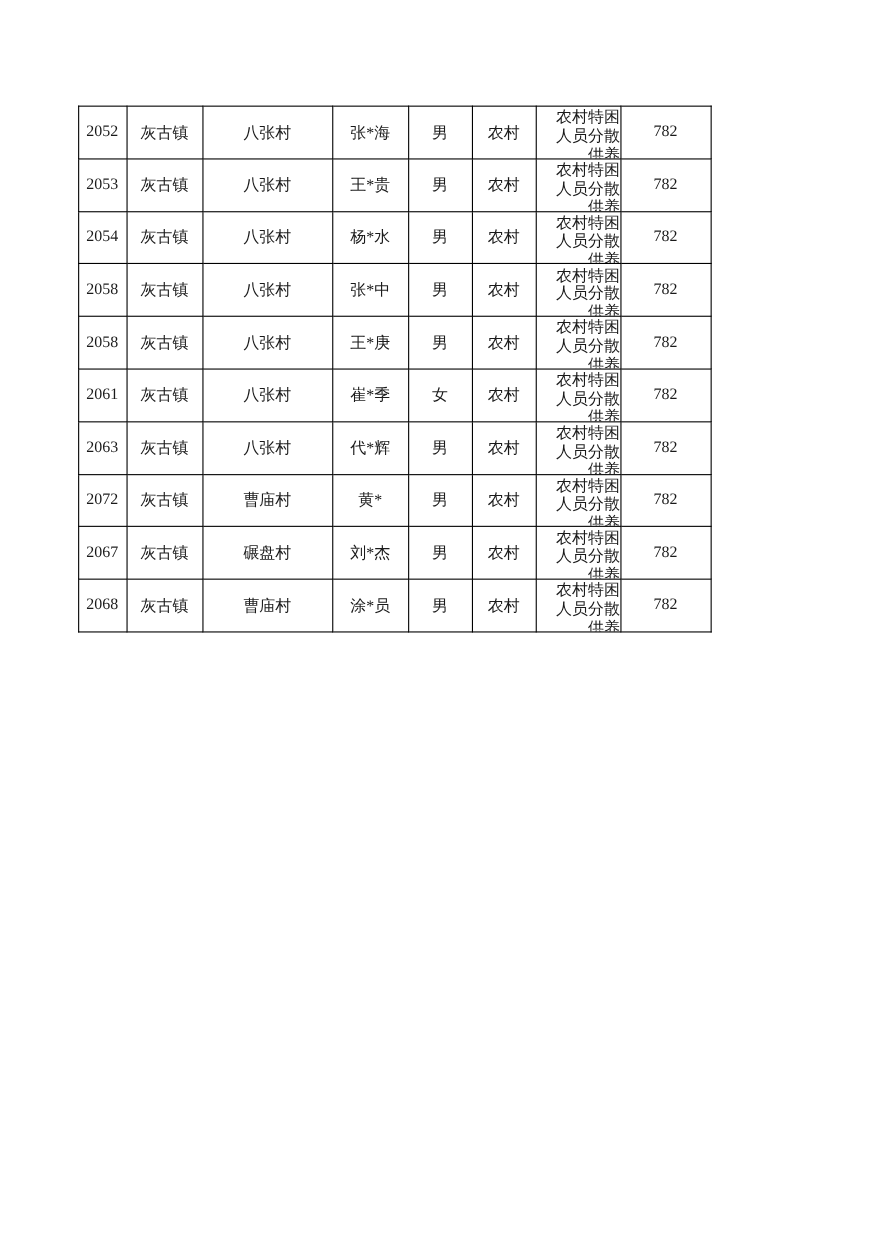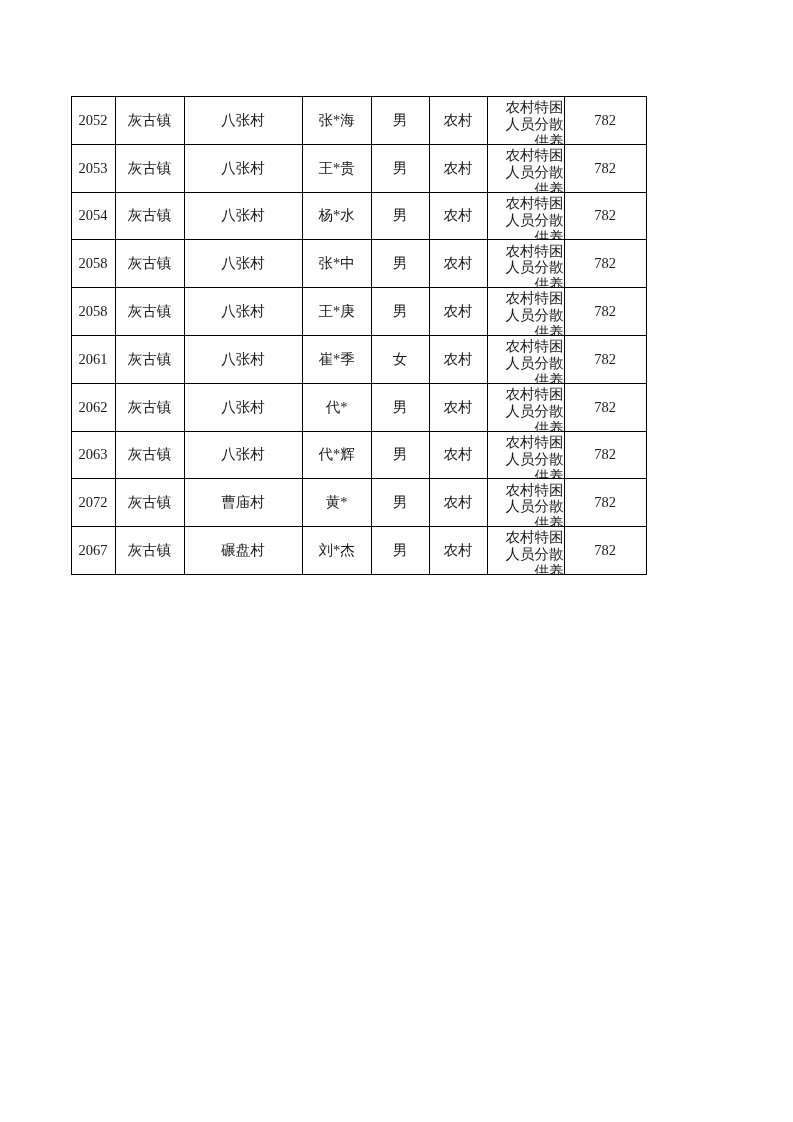--- a/index.html
+++ b/index.html
@@ -159,36 +159,20 @@
           <td class="cat">
             <div class="cat-inner">
               <div class="cat-line">农村特困</div>
               <div class="cat-line">人员分散</div>
               <div class="cat-line">供养</div>
             </div>
           </td>
           <td>782</td>
         </tr>
         <tr>
-          <td>2062</td>
-          <td>灰古镇</td>
-          <td>八张村</td>
-          <td>代*</td>
-          <td>男</td>
-          <td>农村</td>
-          <td class="cat">
-            <div class="cat-inner">
-              <div class="cat-line">农村特困</div>
-              <div class="cat-line">人员分散</div>
-              <div class="cat-line">供养</div>
-            </div>
-          </td>
-          <td>782</td>
-        </tr>
-        <tr>
           <td>2063</td>
           <td>灰古镇</td>
           <td>八张村</td>
           <td>代*辉</td>
           <td>男</td>
           <td>农村</td>
           <td class="cat">
             <div class="cat-inner">
               <div class="cat-line">农村特困</div>
               <div class="cat-line">人员分散</div>
@@ -211,20 +195,36 @@
               <div class="cat-line">供养</div>
             </div>
           </td>
           <td>782</td>
         </tr>
         <tr>
           <td>2067</td>
           <td>灰古镇</td>
           <td>碾盘村</td>
           <td>刘*杰</td>
+          <td>男</td>
+          <td>农村</td>
+          <td class="cat">
+            <div class="cat-inner">
+              <div class="cat-line">农村特困</div>
+              <div class="cat-line">人员分散</div>
+              <div class="cat-line">供养</div>
+            </div>
+          </td>
+          <td>782</td>
+        </tr>
+        <tr>
+          <td>2068</td>
+          <td>灰古镇</td>
+          <td>曹庙村</td>
+          <td>涂*员</td>
           <td>男</td>
           <td>农村</td>
           <td class="cat">
             <div class="cat-inner">
               <div class="cat-line">农村特困</div>
               <div class="cat-line">人员分散</div>
               <div class="cat-line">供养</div>
             </div>
           </td>
           <td>782</td>

